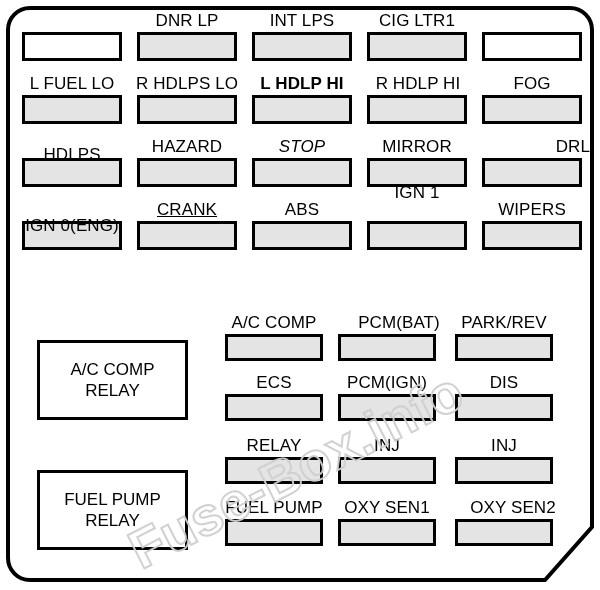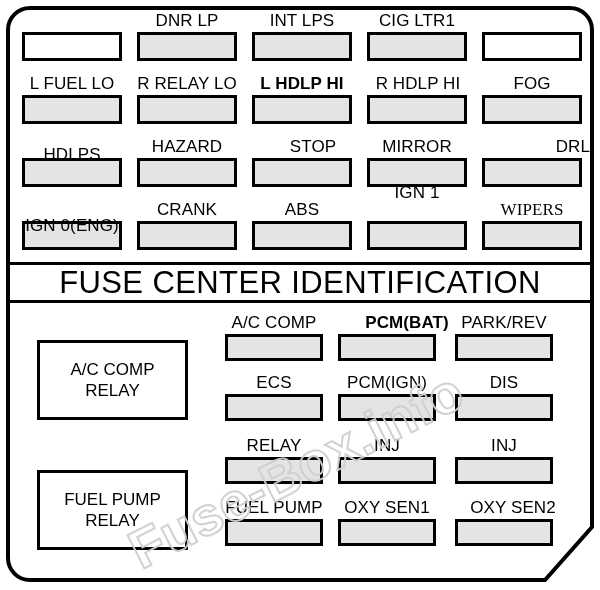--- a/index.html
+++ b/index.html
@@ -135,66 +135,63 @@
       <div class="slot" style="left: 137px; top: 32px; width: 100px; height: 29px;"></div>
       <div class="slot-label" style="left: 129px; top: 11px; width: 116px;">DNR LP</div>
       <div class="slot" style="left: 252px; top: 32px; width: 100px; height: 29px;"></div>
       <div class="slot-label" style="left: 244px; top: 11px; width: 116px;">INT LPS</div>
       <div class="slot" style="left: 367px; top: 32px; width: 100px; height: 29px;"></div>
       <div class="slot-label" style="left: 359px; top: 11px; width: 116px;">CIG LTR1</div>
       <div class="slot empty" style="left: 482px; top: 32px; width: 100px; height: 29px;"></div>
       <div class="slot" style="left: 22px; top: 95px; width: 100px; height: 29px;"></div>
       <div class="slot-label" style="left: 14px; top: 74px; width: 116px;">L FUEL LO</div>
       <div class="slot" style="left: 137px; top: 95px; width: 100px; height: 29px;"></div>
-      <div class="slot-label" style="left: 129px; top: 74px; width: 116px;">R RELAY LO</div>
+      <div class="slot-label" style="left: 129px; top: 74px; width: 116px;">R HDLPS LO</div>
       <div class="slot" style="left: 252px; top: 95px; width: 100px; height: 29px;"></div>
       <div class="slot-label" style="left: 244px; top: 74px; width: 116px; font-weight: bold;">L HDLP HI</div>
       <div class="slot" style="left: 367px; top: 95px; width: 100px; height: 29px;"></div>
       <div class="slot-label" style="left: 360px; top: 74px; width: 116px;">R HDLP HI</div>
       <div class="slot" style="left: 482px; top: 95px; width: 100px; height: 29px;"></div>
       <div class="slot-label" style="left: 474px; top: 74px; width: 116px;">FOG</div>
       <div class="slot" style="left: 22px; top: 158px; width: 100px; height: 29px;"></div>
       <div class="slot-label" style="left: 14px; top: 145px; width: 116px;">HDLPS</div>
       <div class="slot" style="left: 137px; top: 158px; width: 100px; height: 29px;"></div>
       <div class="slot-label" style="left: 129px; top: 137px; width: 116px;">HAZARD</div>
       <div class="slot" style="left: 252px; top: 158px; width: 100px; height: 29px;"></div>
-      <div class="slot-label" style="left: 255px; top: 137px; width: 116px;">STOP</div>
+      <div class="slot-label" style="left: 244px; top: 137px; width: 116px; font-style: italic;">STOP</div>
       <div class="slot" style="left: 367px; top: 158px; width: 100px; height: 29px;"></div>
       <div class="slot-label" style="left: 359px; top: 137px; width: 116px;">MIRROR</div>
       <div class="slot" style="left: 482px; top: 158px; width: 100px; height: 29px;"></div>
       <div class="slot-label" style="left: 474px; top: 137px; width: 116px; text-align: right;">DRL</div>
       <div class="slot" style="left: 22px; top: 221px; width: 100px; height: 29px;"></div>
       <div class="slot-label" style="left: 14px; top: 216px; width: 116px;">IGN 0(ENG)</div>
       <div class="slot" style="left: 137px; top: 221px; width: 100px; height: 29px;"></div>
-      <div class="slot-label" style="left: 129px; top: 200px; width: 116px;">CRANK</div>
+      <div class="slot-label" style="left: 129px; top: 200px; width: 116px; text-decoration: underline;">CRANK</div>
       <div class="slot" style="left: 252px; top: 221px; width: 100px; height: 29px;"></div>
       <div class="slot-label" style="left: 244px; top: 200px; width: 116px;">ABS</div>
       <div class="slot" style="left: 367px; top: 221px; width: 100px; height: 29px;"></div>
       <div class="slot-label" style="left: 359px; top: 183px; width: 116px;">IGN 1</div>
       <div class="slot" style="left: 482px; top: 221px; width: 100px; height: 29px;"></div>
-      <div class="slot-label" style="left: 474px; top: 200px; width: 116px; font-family: Liberation Serif, serif;">WIPERS</div>
+      <div class="slot-label" style="left: 474px; top: 200px; width: 116px;">WIPERS</div>
     </div>
 
-  <div class="title-band">
-    <span class="title-text">FUSE CENTER IDENTIFICATION</span>
-  </div>
 
   <div id="lower-section">
       <div class="relay" style="left: 37px; top: 340px; width: 151px; height: 80px;">
         <div>A/C COMP</div>
         <div>RELAY</div>
       </div>
       <div class="relay" style="left: 37px; top: 470px; width: 151px; height: 80px;">
         <div>FUEL PUMP</div>
         <div>RELAY</div>
       </div>
       <div class="slot" style="left: 225px; top: 334px; width: 98px; height: 27px;"></div>
       <div class="slot-label" style="left: 215px; top: 313px; width: 118px;">A/C COMP</div>
       <div class="slot" style="left: 338px; top: 334px; width: 98px; height: 27px;"></div>
-      <div class="slot-label" style="left: 348px; top: 313px; width: 118px; font-weight: bold;">PCM(BAT)</div>
+      <div class="slot-label" style="left: 340px; top: 313px; width: 118px;">PCM(BAT)</div>
       <div class="slot" style="left: 455px; top: 334px; width: 98px; height: 27px;"></div>
       <div class="slot-label" style="left: 445px; top: 313px; width: 118px;">PARK/REV</div>
       <div class="slot" style="left: 225px; top: 394px; width: 98px; height: 27px;"></div>
       <div class="slot-label" style="left: 215px; top: 373px; width: 118px;">ECS</div>
       <div class="slot" style="left: 338px; top: 394px; width: 98px; height: 27px;"></div>
       <div class="slot-label" style="left: 328px; top: 373px; width: 118px;">PCM(IGN)</div>
       <div class="slot" style="left: 455px; top: 394px; width: 98px; height: 27px;"></div>
       <div class="slot-label" style="left: 445px; top: 373px; width: 118px;">DIS</div>
       <div class="slot" style="left: 225px; top: 457px; width: 98px; height: 27px;"></div>
       <div class="slot-label" style="left: 215px; top: 436px; width: 118px;">RELAY</div>

